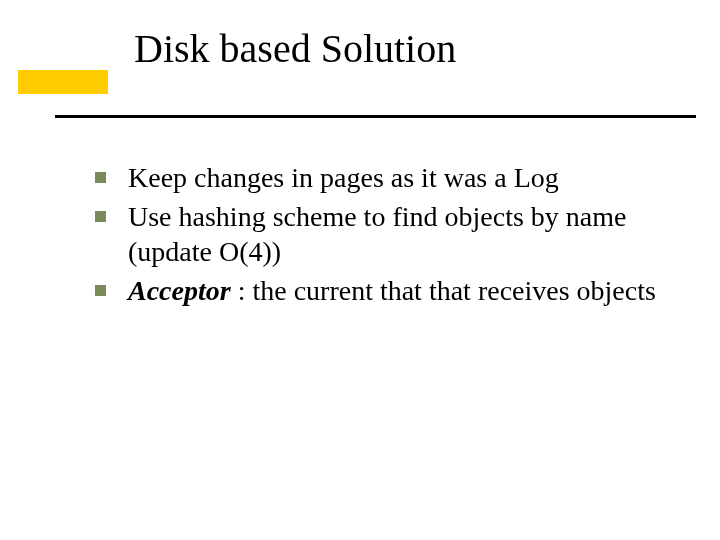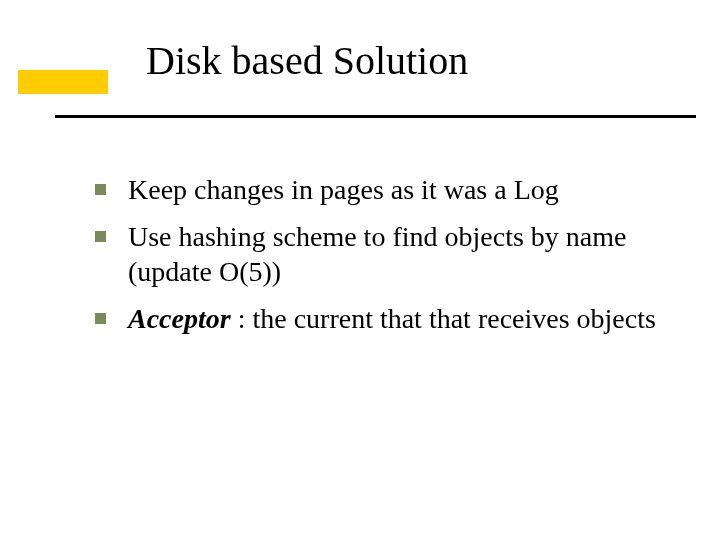--- a/index.html
+++ b/index.html
@@ -29,40 +29,40 @@
   }
   .title-wrap {
     position: relative;
     z-index: 1;
     padding: 22px 40px 0 130px;
   }
   .title {
     font-size: 40px;
     line-height: 1.15;
     font-weight: 400;
-    margin: 16px;
+    margin: 4px;
   }
   .underline {
     position: absolute;
     left: 55px;
     right: 24px;
     top: 115px;
     height: 3px;
     background: #000;
   }
   .body {
     position: absolute;
     left: 95px;
     right: 30px;
     top: 160px;
   }
   .item {
     display: flex;
     align-items: flex-start;
-    margin: 12px 0 4px 0;
+    margin: 0 0 4px 0;
   }
   .bullet {
     width: 11px;
     height: 11px;
     background: #7a8a5a;
     margin-top: 12px;
     margin-right: 22px;
     flex: 0 0 11px;
   }
   .item-text {
@@ -89,21 +89,21 @@
 
   <div class="body">
 
     <div class="item">
       <div class="bullet"></div>
       <div class="item-text">Keep changes in pages as it was a Log</div>
     </div>
 
     <div class="item">
       <div class="bullet"></div>
-      <div class="item-text">Use hashing scheme to find objects by name (update O(5))</div>
+      <div class="item-text">Use hashing scheme to find objects by name (update O(4))</div>
     </div>
 
     <div class="item">
       <div class="bullet"></div>
       <div class="item-text">
         <span class="italic">Acceptor</span><span> : the current that that receives objects</span>
       </div>
     </div>
 
   </div>

